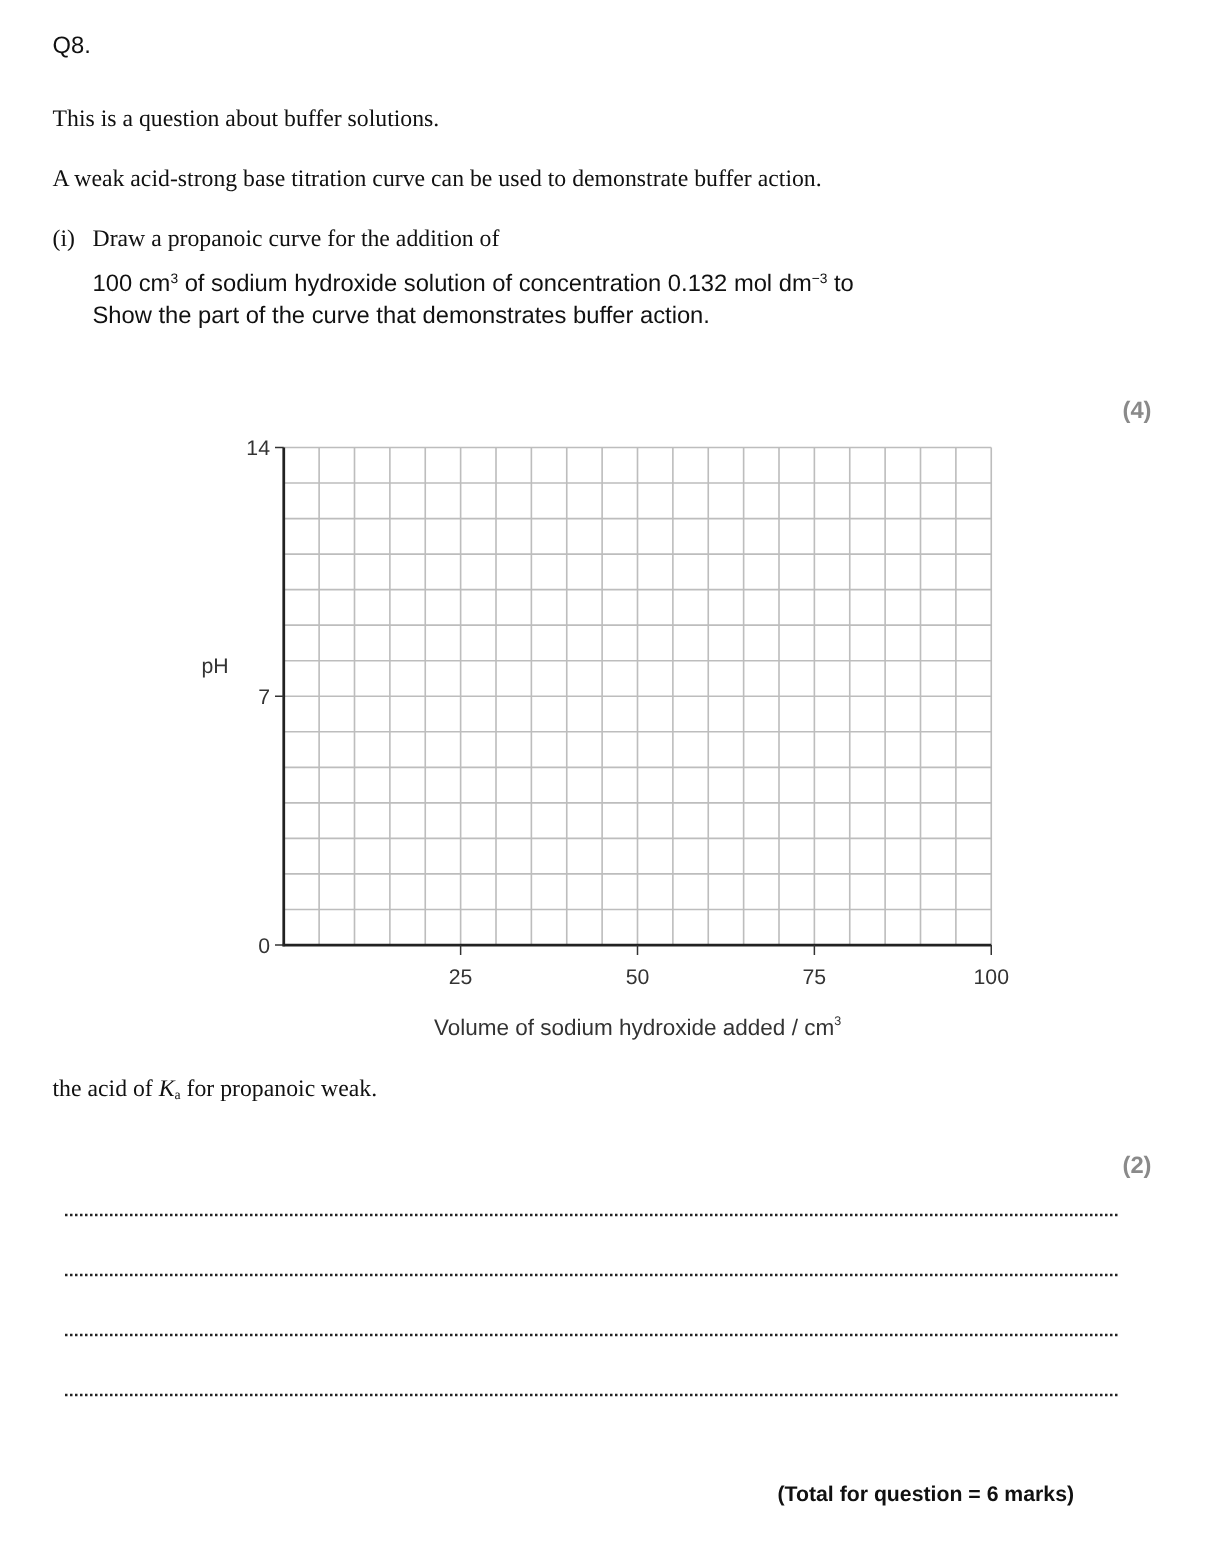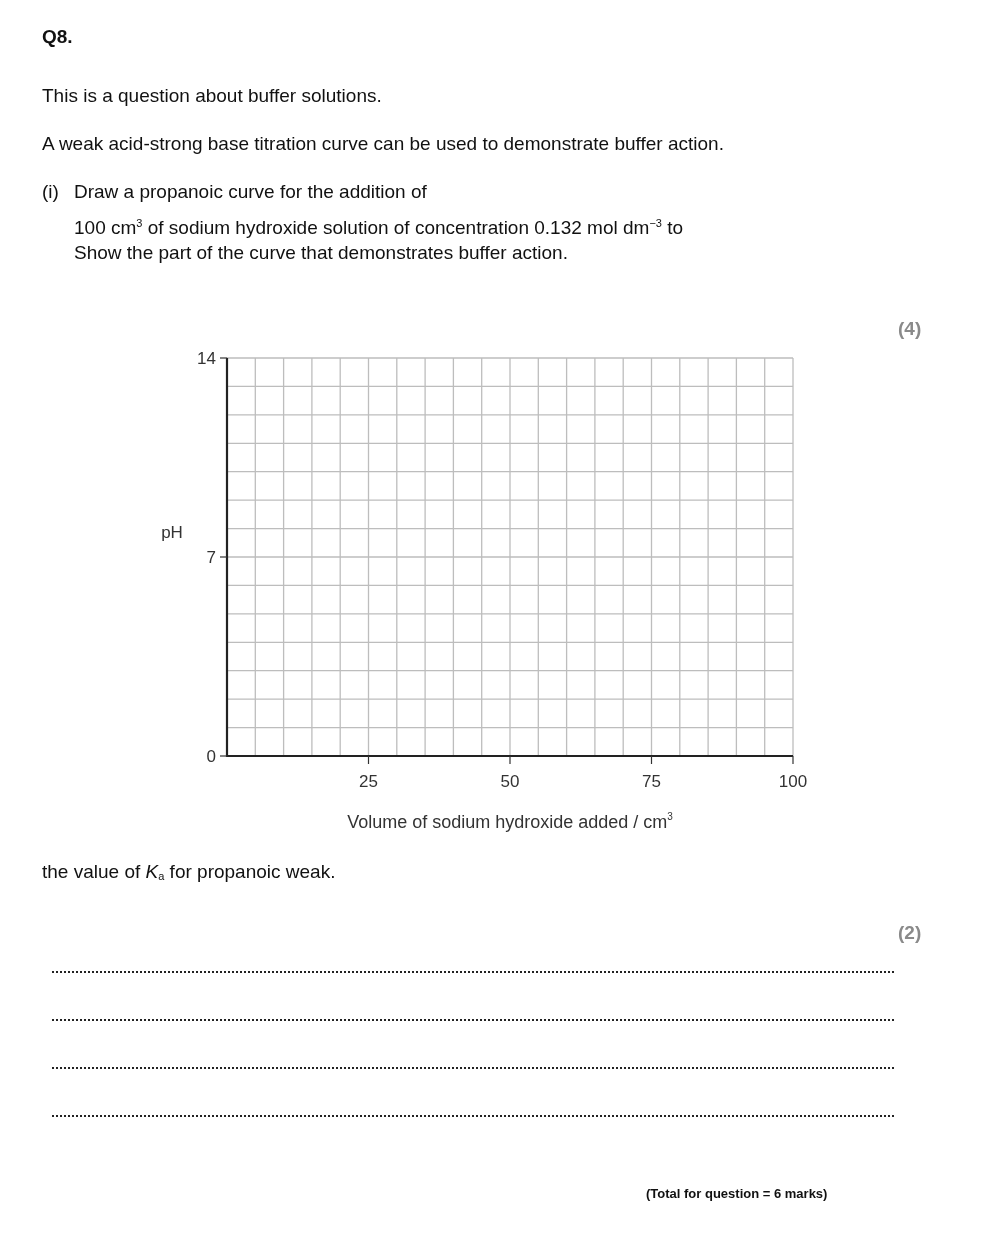--- a/index.html
+++ b/index.html
@@ -1,22 +1,22 @@
 <!DOCTYPE html>
 <html><head>
   <meta charset="utf-8">
   <style>
     html, body { margin: 0; padding: 0; background: #ffffff; }
     body {
       width: 984px; height: 1254px; position: relative; overflow: hidden;
       font-family: "Liberation Sans", sans-serif; color: #111111;
     }
     .abs { position: absolute; }
-    .q-num { left: 42px; top: 26px; font-size: 19px; font-weight: bold; }
-    .para { font-size: 19px; line-height: 24px; }
+    .q-num { left: 42px; top: 26px; font-size: 19px; font-weight: normal; }
+    .para { font-size: 19px; line-height: 24px; font-family: Liberation Serif, serif; }
     .p1 { left: 42px; top: 84px; }
     .p2 { left: 42px; top: 132px; }
     .p3 { left: 42px; top: 180px; }
     .p3 .lbl { display: inline-block; width: 32px; }
     .block { left: 74px; top: 216px; font-size: 19px; line-height: 24.5px; }
     sup { font-size: 11px; line-height: 0; vertical-align: 7px; }
     .marks { font-size: 19px; font-weight: bold; color: #8a8a8a; }
     .m4 { left: 898px; top: 318px; }
     .m2 { left: 898px; top: 922px; }
     #chart { left: 140px; top: 340px; }
@@ -25,21 +25,21 @@
     .p4 i { font-style: italic; }
     .p4 sub { font-size: 11px; line-height: 0; vertical-align: -2px; }
     .dots {
       left: 52px; width: 842px; height: 0;
       border-bottom: 2px dotted #222222;
     }
     .d1 { top: 971px; }
     .d2 { top: 1019px; }
     .d3 { top: 1067px; }
     .d4 { top: 1115px; }
-    .total { left: 622px; top: 1186px; font-size: 13px; font-weight: bold; margin-left: 24px; }
+    .total { left: 622px; top: 1186px; font-size: 17px; font-weight: bold; }
   </style>
 </head>
 <body>
 
 <div class="abs q-num">Q8.</div>
 <div class="abs para p1">This is a question about buffer solutions.</div>
 <div class="abs para p2">A weak acid-strong base titration curve can be used to demonstrate buffer action.</div>
 <div class="abs para p3">
   <span class="lbl">(i)</span><span>Draw a propanoic curve for the addition of</span>
 </div>
@@ -112,21 +112,21 @@
       <line x1="653" x2="653" y1="416" y2="424" stroke="#333" stroke-width="1.2"></line>
       <text x="653" y="447" text-anchor="middle" font-size="17" class="ax-text">100</text>
     </g>
   <text id="ylabel" class="ax-text" x="32" y="198" text-anchor="middle" font-size="17">pH</text>
   <text class="ax-text" x="370" y="488" text-anchor="middle" font-size="18">
     <tspan>Volume of sodium hydroxide added / cm</tspan><tspan font-size="10" dy="-8">3</tspan>
   </text>
 </svg>
 
 <div class="abs para p4">
-  <div><span>the value of </span><i>K</i><sub>a</sub><span> for propanoic weak.</span></div>
+  <div><span>the acid of </span><i>K</i><sub>a</sub><span> for propanoic weak.</span></div>
 </div>
 
 <div class="abs marks m2">(2)</div>
 
 <div class="abs dots d1"></div>
 <div class="abs dots d2"></div>
 <div class="abs dots d3"></div>
 <div class="abs dots d4"></div>
 
 <div class="abs total">(Total for question = 6 marks)</div>

